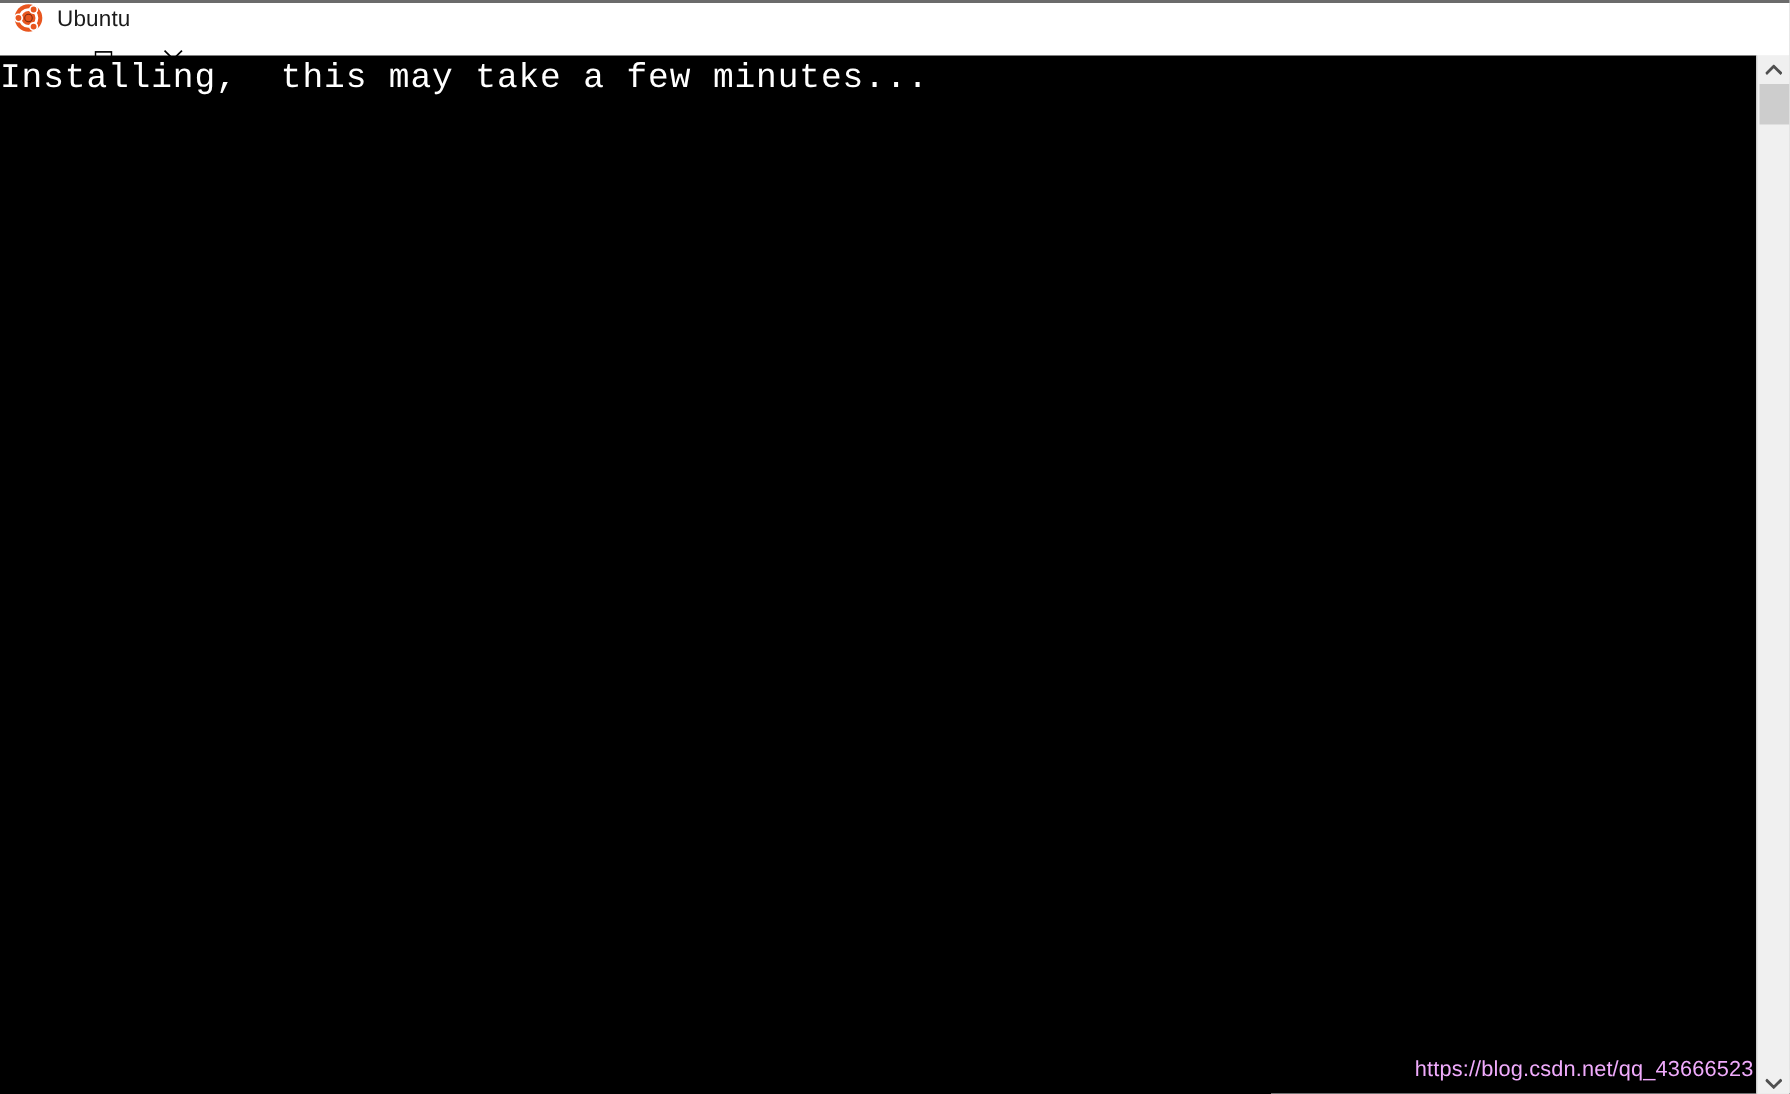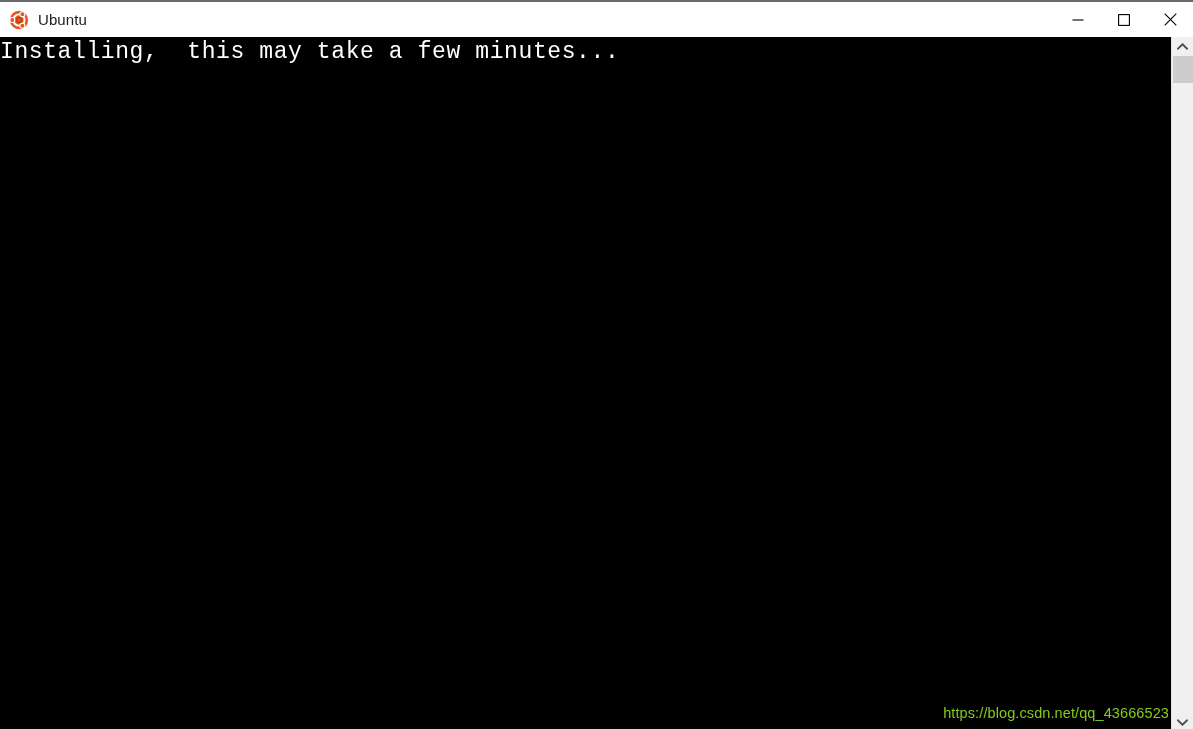--- a/index.html
+++ b/index.html
@@ -26,21 +26,21 @@
 
   
   .titlebar {
     position: absolute;
     top: 0;
     left: 0;
     width: 1193px;
     height: 35px;
     background: #ffffff;
     display: flex;
-    align-items: center;
+    flex-direction: column;
   }
 
   .title-left {
     display: flex;
     align-items: center;
     padding-left: 9px;
     flex: 1 1 auto;
     min-width: 0;
   }
 
@@ -101,21 +101,21 @@
     font-size: 23px;
     line-height: 26px;
     white-space: pre;
     letter-spacing: 0.6px;
   }
 
   .watermark {
     position: absolute;
     right: 2px;
     bottom: 10px;
-    color: #84cc16;
+    color: #f0abfc;
     font-size: 14.5px;
     font-family: "Liberation Sans", sans-serif;
     white-space: nowrap;
     letter-spacing: 0.1px;
     text-align: right;
   }
 
   
   .scrollbar {
     position: absolute;

